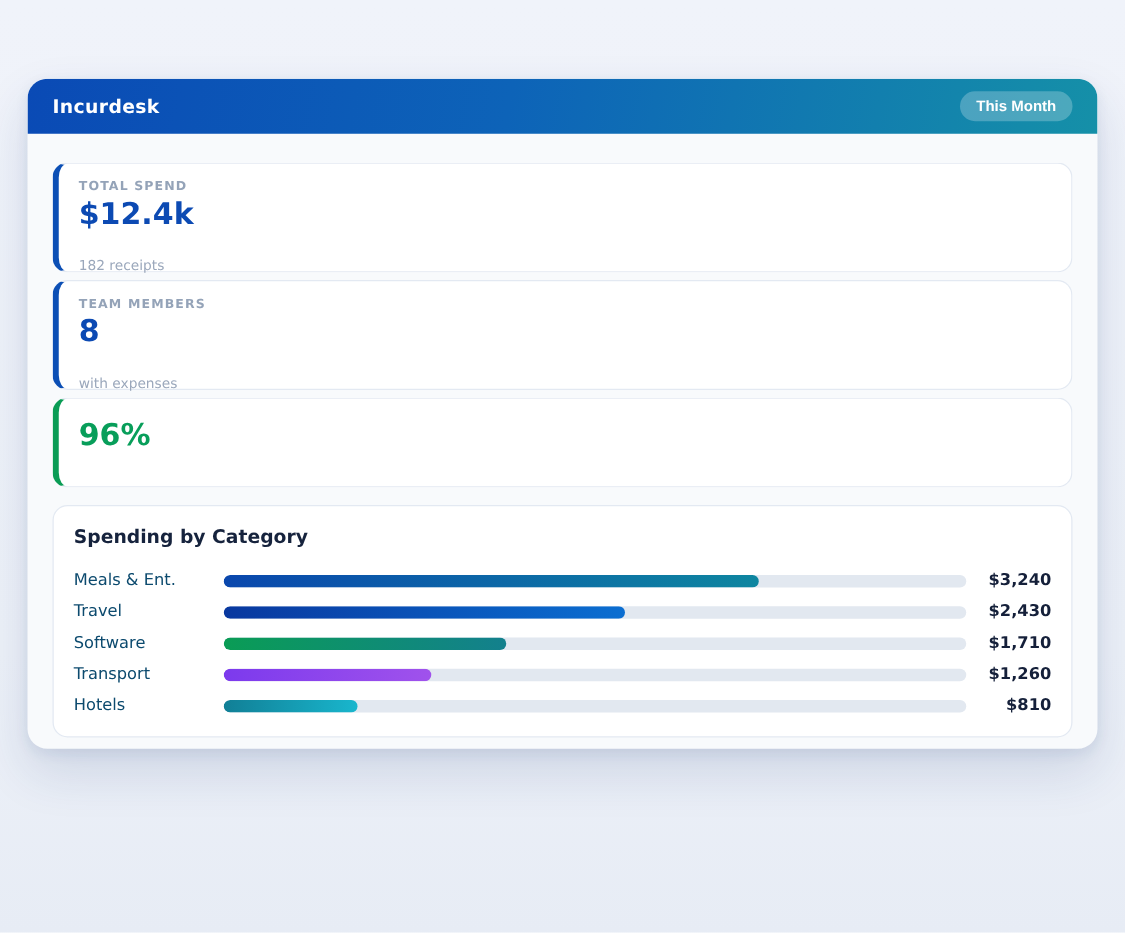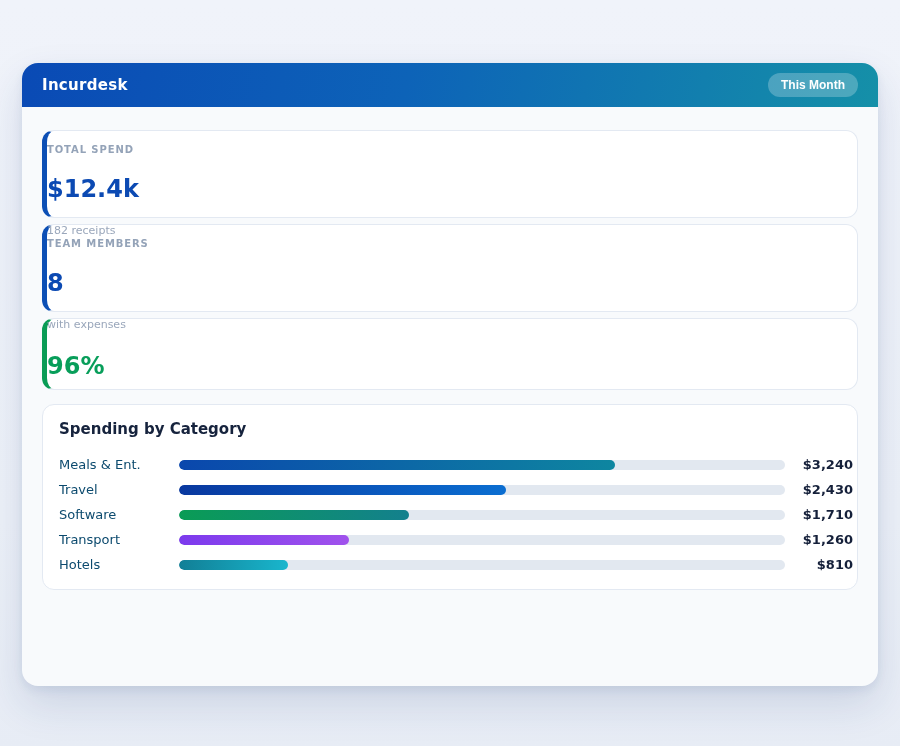--- a/index.html
+++ b/index.html
@@ -5,21 +5,21 @@
   * { margin: 0; padding: 0; box-sizing: border-box; }
   html, body { width: 900px; height: 746px; }
   body {
     font-family: "DejaVu Sans", "Liberation Sans", sans-serif;
     background: linear-gradient(180deg, #f0f3fa 0%, #edf1f8 70%, #e7ecf5 100%);
     overflow: hidden;
   }
   .app-shell {
     position: absolute;
     left: 22px; top: 63px;
-    width: 856px; height: 623px;
+    width: 856px; height: 536px;
     background: #f8fafc;
     border-radius: 16px;
     box-shadow: 0 18px 40px rgba(30, 60, 120, 0.14), 0 4px 10px rgba(30,60,120,0.08);
     overflow: hidden;
   }
   .app-header {
     height: 44px;
     background: linear-gradient(100deg, #0a4ab5 0%, #0d63b8 45%, #1590a8 100%);
     display: flex;
     align-items: center;
@@ -44,48 +44,48 @@
   }
   .content {
     padding: 23px 20px 23px 20px;
   }
   .stat-card {
     background: #ffffff;
     border: 1px solid #e3e9f2;
     border-left-width: 5px;
     border-left-style: solid;
     border-radius: 12px;
-    padding: 13px 16px 12px 0;
+    padding: 13px 16px 12px 16px;
     margin-bottom: 6px;
   }
   .stat-card.tall { height: 88px; }
   .stat-card.short { height: 72px; }
   .stat-label {
     font-size: 10px;
     font-weight: bold;
     letter-spacing: 0.9px;
     color: #94a3b8;
     text-transform: uppercase;
   }
   .stat-value {
     font-size: 24px;
     font-weight: bold;
     line-height: 1.15;
-    margin-top: 21px;
+    margin-top: 3px;
   }
   .stat-sub {
     font-size: 11px;
     color: #9aa7bb;
     margin-top: 20px;
   }
   .category-card {
     background: #ffffff;
     border: 1px solid #e3e9f2;
     border-radius: 12px;
-    padding: 15px 4px 16px 16px;
+    padding: 15px 16px 16px 16px;
     margin-top: 14px;
     height: 186px;
   }
   .category-title {
     font-size: 15px;
     font-weight: bold;
     color: #16233d;
     margin-bottom: 14px;
   }
   .cat-row {

